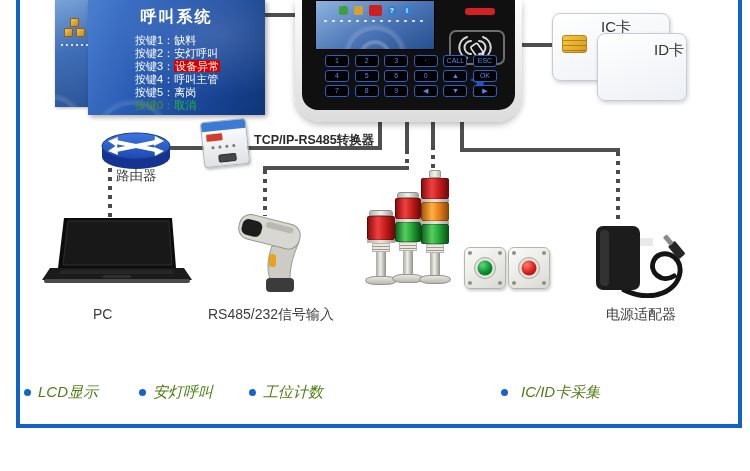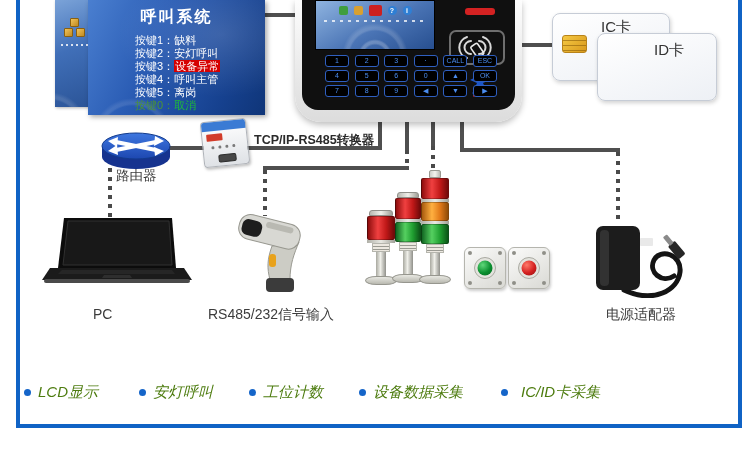--- a/index.html
+++ b/index.html
@@ -62,21 +62,21 @@
   .logo-et { position:absolute; left:166px; top:74px; width:24px; height:24px; }
   .keypad { position:absolute; left:23px; top:55px; width:172px; display:grid;
     grid-template-columns:repeat(6,24px); grid-auto-rows:12px; column-gap:5.6px; row-gap:3px; }
   .key { background:#000; border:1px solid #2f5fc0; border-radius:3px; color:#4b8df0;
     font-size:7px; line-height:10px; text-align:center; overflow:hidden; }
 
   
   .card { position:absolute; background:linear-gradient(160deg,#ffffff,#edf0f5); border:1px solid #c6ccd6;
     border-radius:8px; box-shadow:1px 2px 4px rgba(0,0,0,.18); }
   .card.ic { left:552px; top:13px; width:118px; height:68px; z-index:2; }
-  .card.id { left:597px; top:33px; width:120px; height:68px; z-index:3; }
+  .card.id { left:597px; top:33px; width:90px; height:68px; z-index:3; }
   .card-label { position:absolute; font-size:15px; color:#333; }
   .card.ic .card-label { left:48px; top:4px; }
   .card.id .card-label { left:56px; top:7px; }
   .chip { position:absolute; left:9px; top:21px; width:25px; height:18px; border:1px solid #b8831a; border-radius:3px;
     background: repeating-linear-gradient(to bottom, transparent 0 4px, rgba(140,95,10,.6) 4px 5px),
       linear-gradient(135deg,#f5c842,#d99a1e); }
 
   
   .router { position:absolute; left:100px; top:127px; width:72px; height:46px; z-index:2; }
   
@@ -362,22 +362,18 @@
     <span class="ftext">LCD显示</span>
   </div>
   <div class="feature" style="left:139px;">
     <span class="fdot"></span>
     <span class="ftext">安灯呼叫</span>
   </div>
   <div class="feature" style="left:249px;">
     <span class="fdot"></span>
     <span class="ftext">工位计数</span>
   </div>
-  <div class="feature" style="left:359px;">
-    <span class="fdot"></span>
-    <span class="ftext">设备数据采集</span>
-  </div>
   <div class="feature" style="left:501px;gap:13px;">
     <span class="fdot"></span>
     <span class="ftext">IC/ID卡采集</span>
   </div>
 
 </div>
 
 </body></html>

